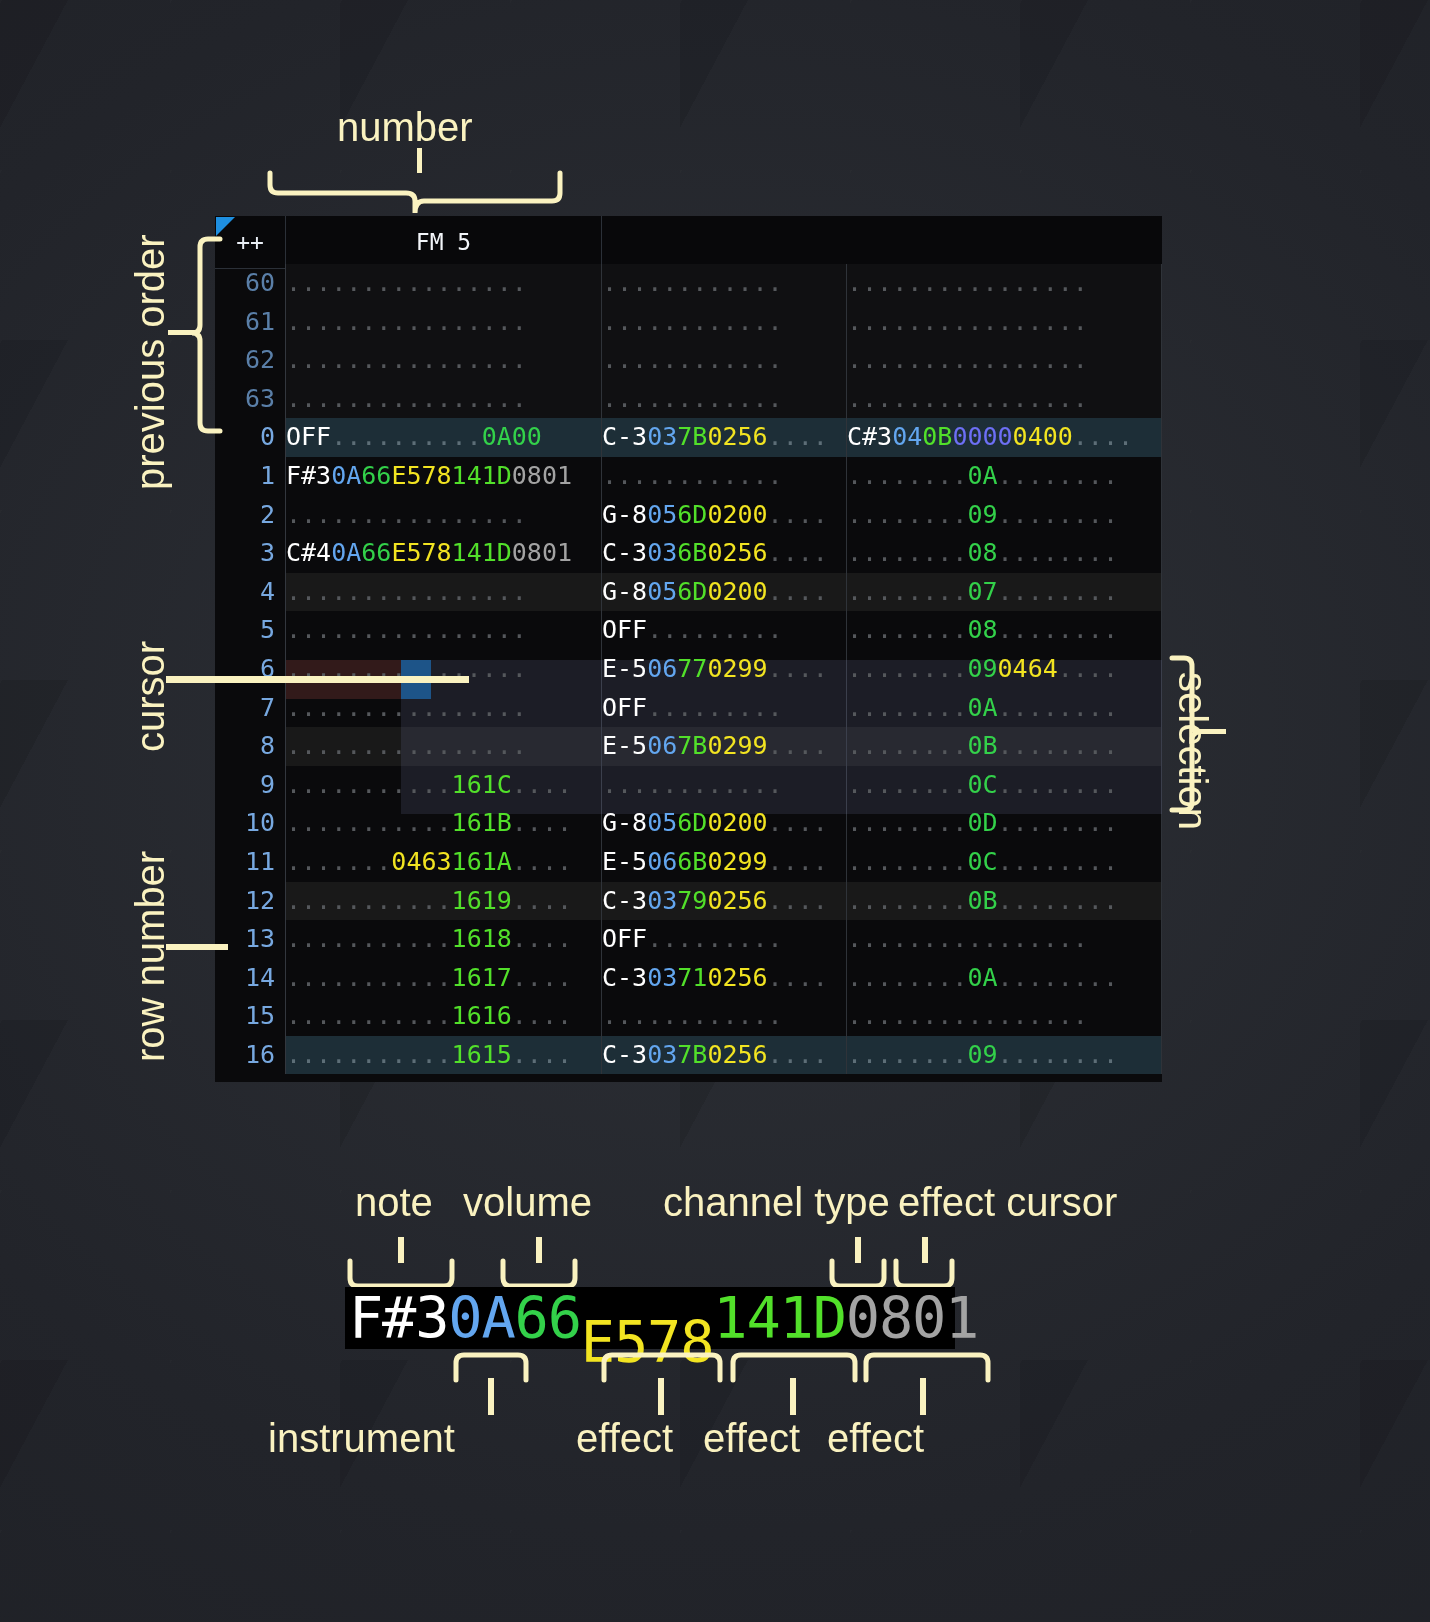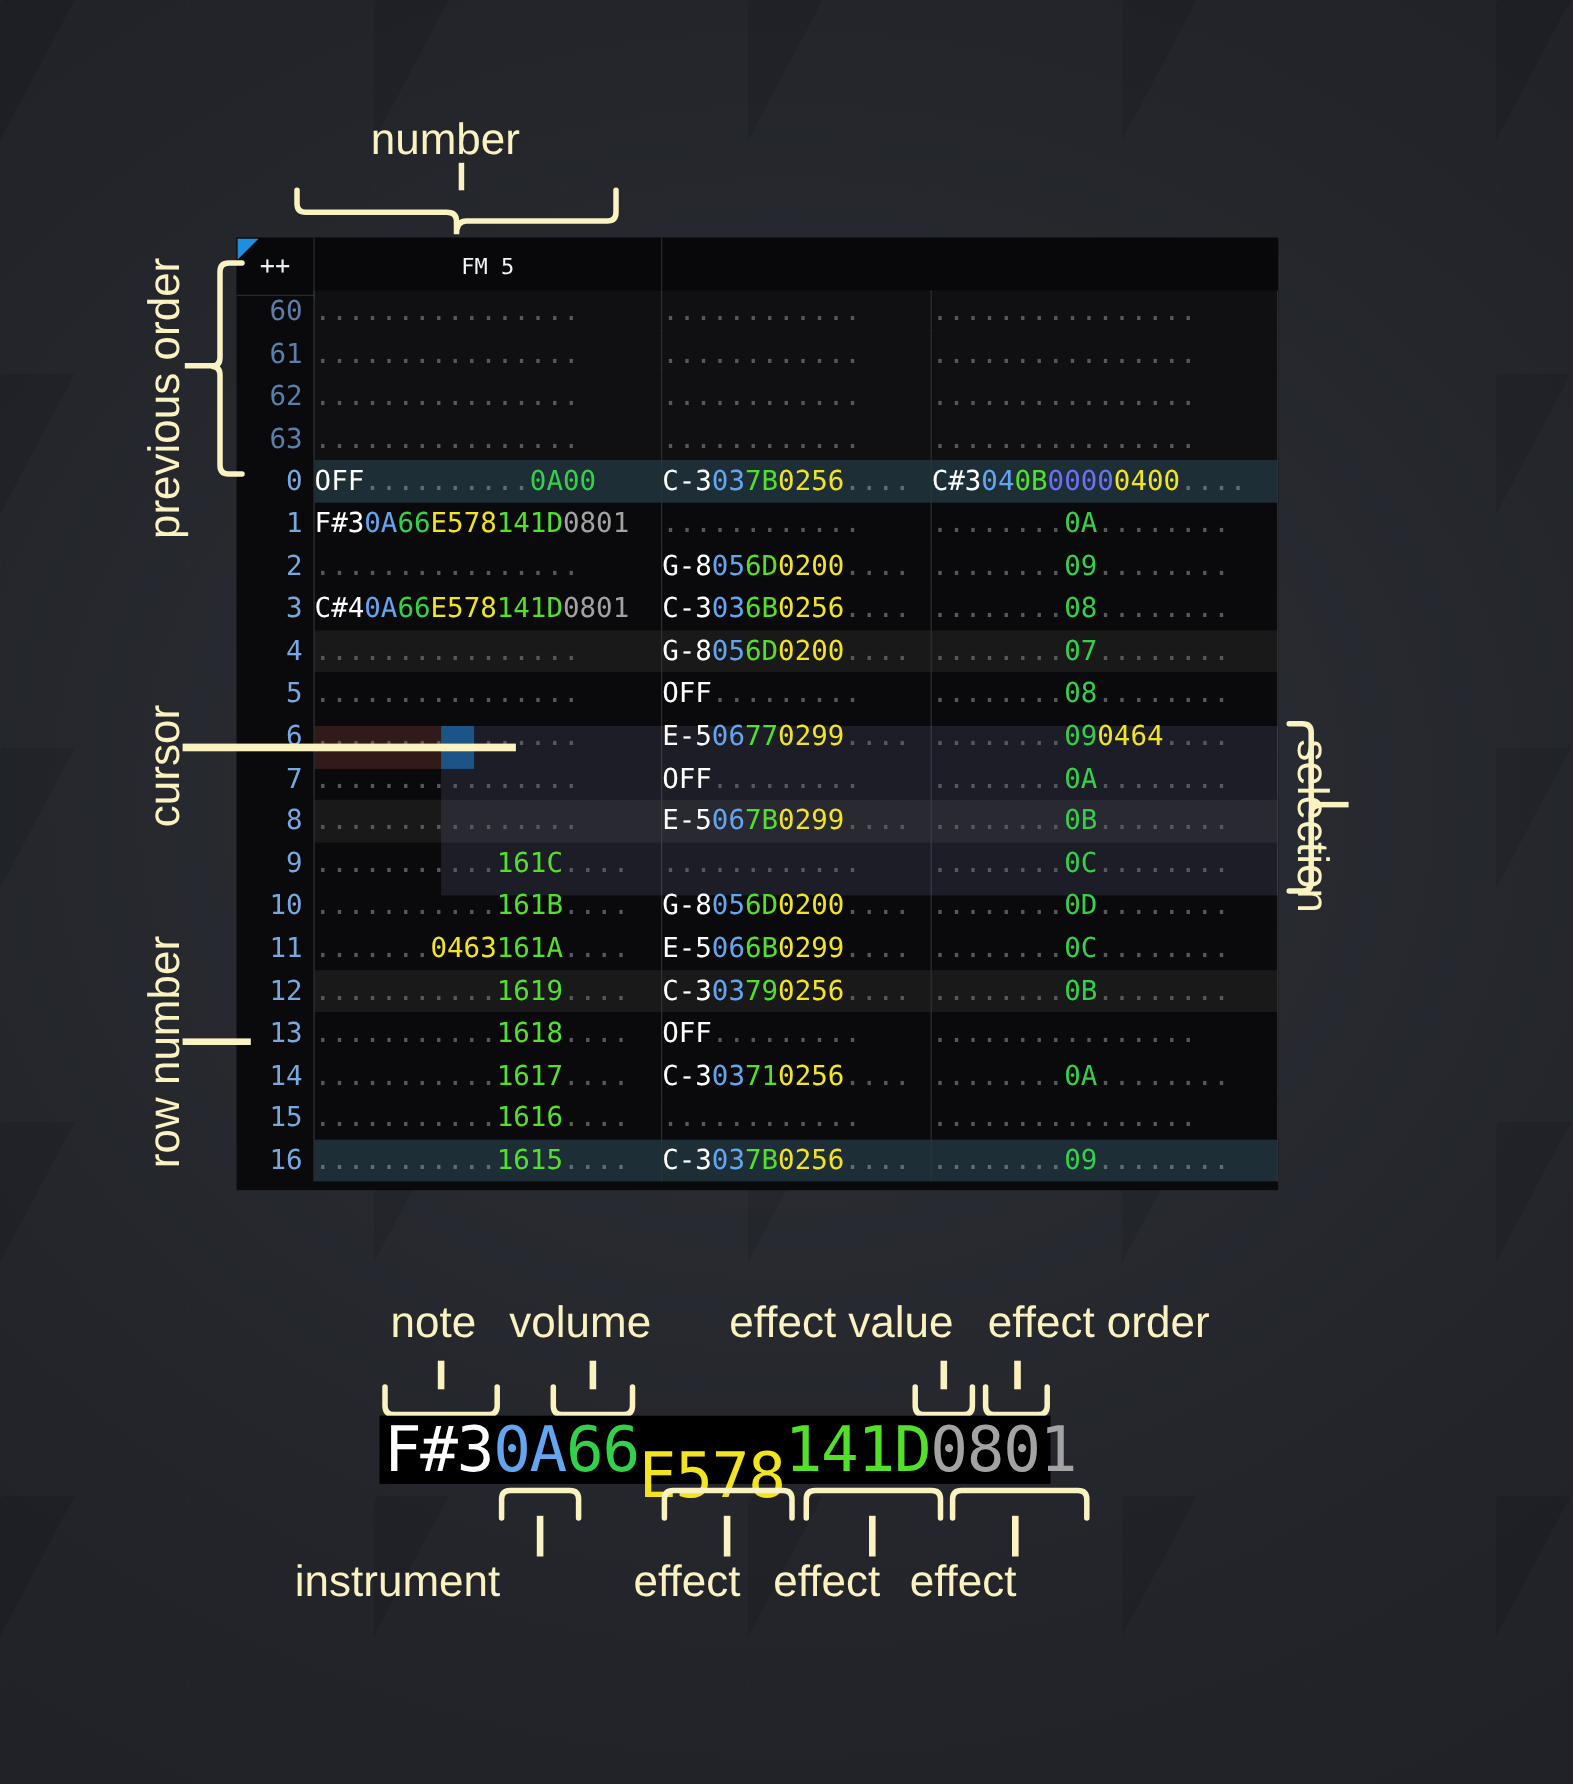--- a/index.html
+++ b/index.html
@@ -48,21 +48,21 @@
   }
   .corner-tri{
     position:absolute; left:1px; top:1px;
     width:0; height:0;
     border-left:19px solid #1e8fe0;
     border-bottom:19px solid transparent;
   }
   .ch-head{
     flex:0 0 auto;
     display:flex; align-items:center; justify-content:center;
-    color:#f2f5f9; font-size:20px;
+    color:#f2f5f9; font-size:23px;
     border-right:1px solid #2b3038;
     position:relative;
   }
   .ch-head .ch-underline{
     position:absolute; left:0; right:0; bottom:-5px; height:5px;
   }
 
   #rows{ position:absolute; left:0; top:48px; width:100%; }
   .row{
     position:relative;
@@ -232,22 +232,22 @@
 <div class="ann ann-label" style="left:1215px; top:672px; transform-origin:0 0; transform:rotate(90deg);">selection</div>
 <div class="ann brace" style="left:1168px; top:654px;">
   <svg width="34" height="160" viewBox="0 0 34 160" fill="none">
     <path d="M4 4 L16 4 Q24 4 24 12 L24 70 Q24 78 32 78 Q24 78 24 86 L24 148 Q24 156 16 156 L4 156" stroke="#faf2c0" stroke-width="5" stroke-linecap="round" fill="none"></path>
   </svg>
 </div>
 <div class="ann tick" style="left:1196px; top:729px; width:30px; height:5px;"></div>
 
 <div class="ann ann-label" style="left:355px; top:1180px;">note</div>
 <div class="ann ann-label" style="left:463px; top:1180px;">volume</div>
-<div class="ann ann-label" style="left:663px; top:1180px;">effect value</div>
-<div class="ann ann-label" style="left:898px; top:1180px;">effect order</div>
+<div class="ann ann-label" style="left:663px; top:1180px;">channel type</div>
+<div class="ann ann-label" style="left:898px; top:1180px;">effect cursor</div>
 
 <div class="ann brace" style="left:347px; top:1258px;">
   <svg width="108" height="32" viewBox="0 0 108 32">
       <path d="M3 3 L3 20 Q3 28 11 28 L97 28 Q105 28 105 20 L105 3" stroke="#faf2c0" stroke-width="5" fill="none" stroke-linecap="round"></path>
     </svg>
 </div>
 <div class="ann tick" style="left:398px; top:1237px; width:6px; height:26px;"></div>
 
 <div class="ann brace" style="left:500px; top:1258px;">
   <svg width="78" height="32" viewBox="0 0 78 32">

